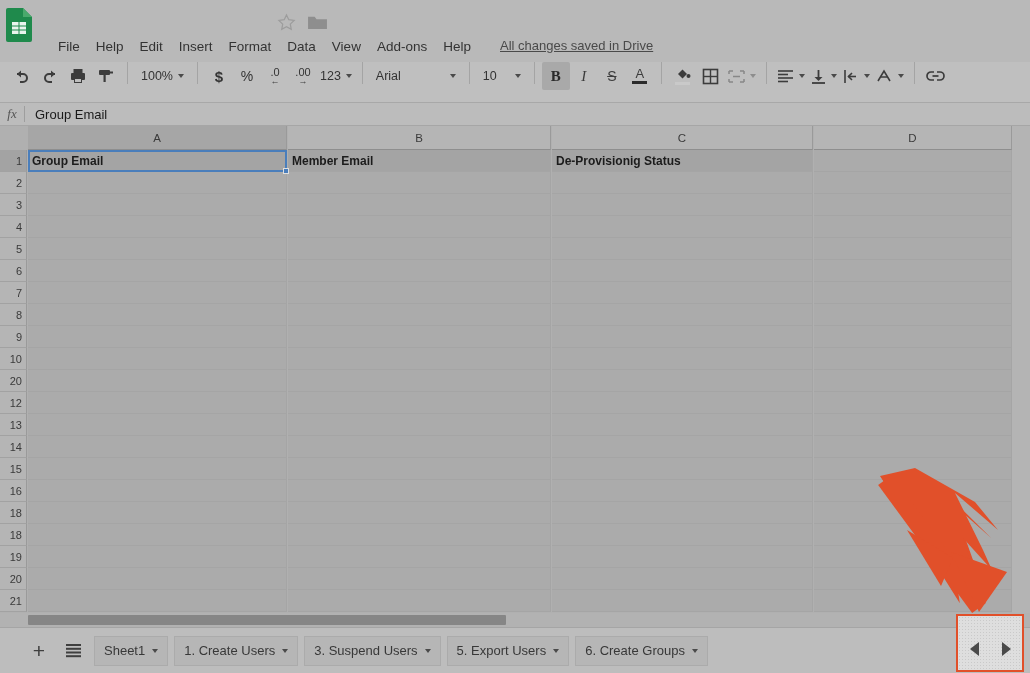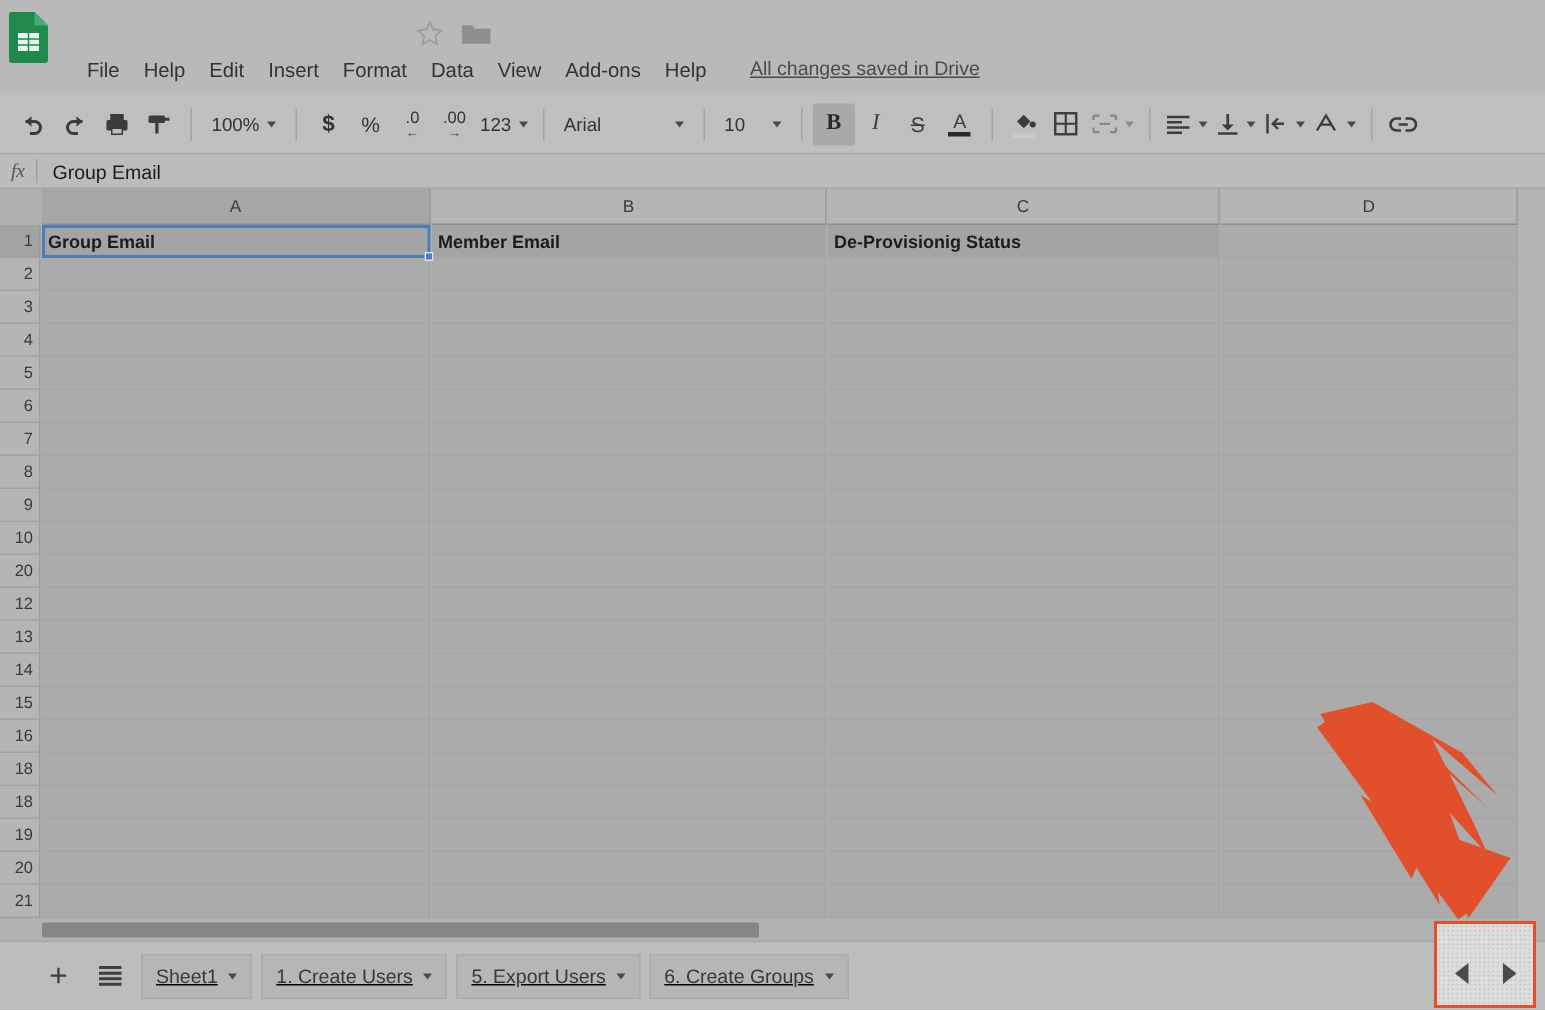--- a/index.html
+++ b/index.html
@@ -45,21 +45,21 @@
   }
 
   
   .toolbar {
     position: absolute; left: 0; top: 62px; width: 1030px; height: 41px;
     background: #bfbfbf;
     border-bottom: 1px solid #a8a8a8;
   }
   .tb-row {
     position: absolute; left: 0; top: 0; height: 41px;
-    display: flex; align-items: center;
+    display: flex; 
   }
   .tb-btn {
     height: 28px; min-width: 28px;
     display: flex; align-items: center; justify-content: center;
     color: #3c3c3c; font-size: 13px; position: relative;
     cursor: default;
   }
   .tb-btn.active { background: #a9a9a9; border-radius: 2px; }
   .tb-btn.disabled { opacity: 0.42; }
   .tb-sep {
@@ -615,27 +615,31 @@
   <div class="tab-list">
     <svg width="17" height="15" viewBox="0 0 17 15">
       <g stroke="#3f3f3f" stroke-width="2">
         <line x1="1" y1="2" x2="16" y2="2"></line>
         <line x1="1" y1="5.8" x2="16" y2="5.8"></line>
         <line x1="1" y1="9.5" x2="16" y2="9.5"></line>
         <line x1="1" y1="13.2" x2="16" y2="13.2"></line>
       </g>
     </svg>
   </div>
-  <div id="tabs" style="display:flex;align-items:flex-start;text-decoration:underline;">
+  <div id="tabs" style="display:flex;align-items:flex-start;">
       <div class="sheet-tab">
         <span>Sheet1</span>
         <span class="caret"></span>
       </div>
       <div class="sheet-tab">
         <span>1. Create Users</span>
+        <span class="caret"></span>
+      </div>
+      <div class="sheet-tab">
+        <span>3. Suspend Users</span>
         <span class="caret"></span>
       </div>
       <div class="sheet-tab">
         <span>5. Export Users</span>
         <span class="caret"></span>
       </div>
       <div class="sheet-tab">
         <span>6. Create Groups</span>
         <span class="caret"></span>
       </div>

